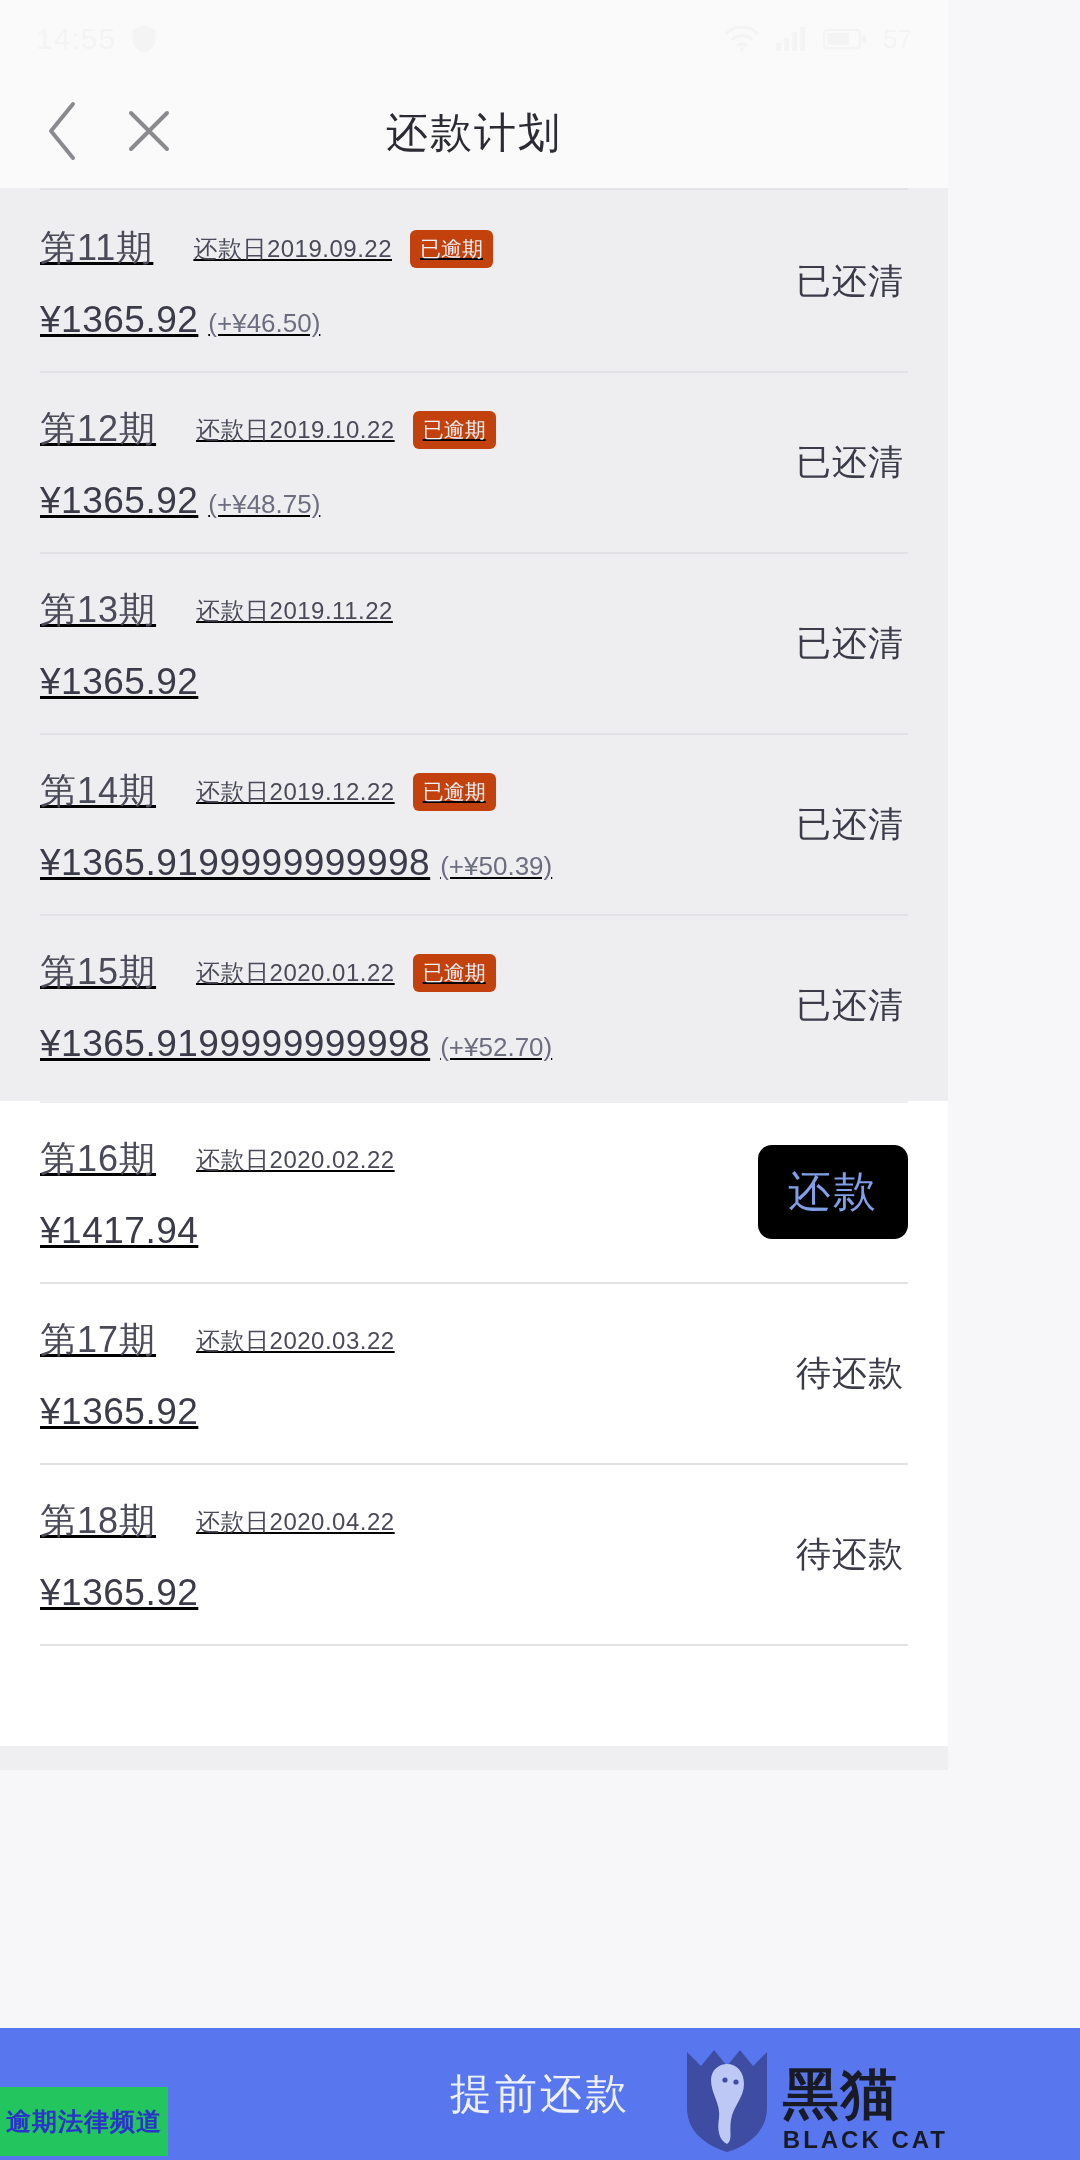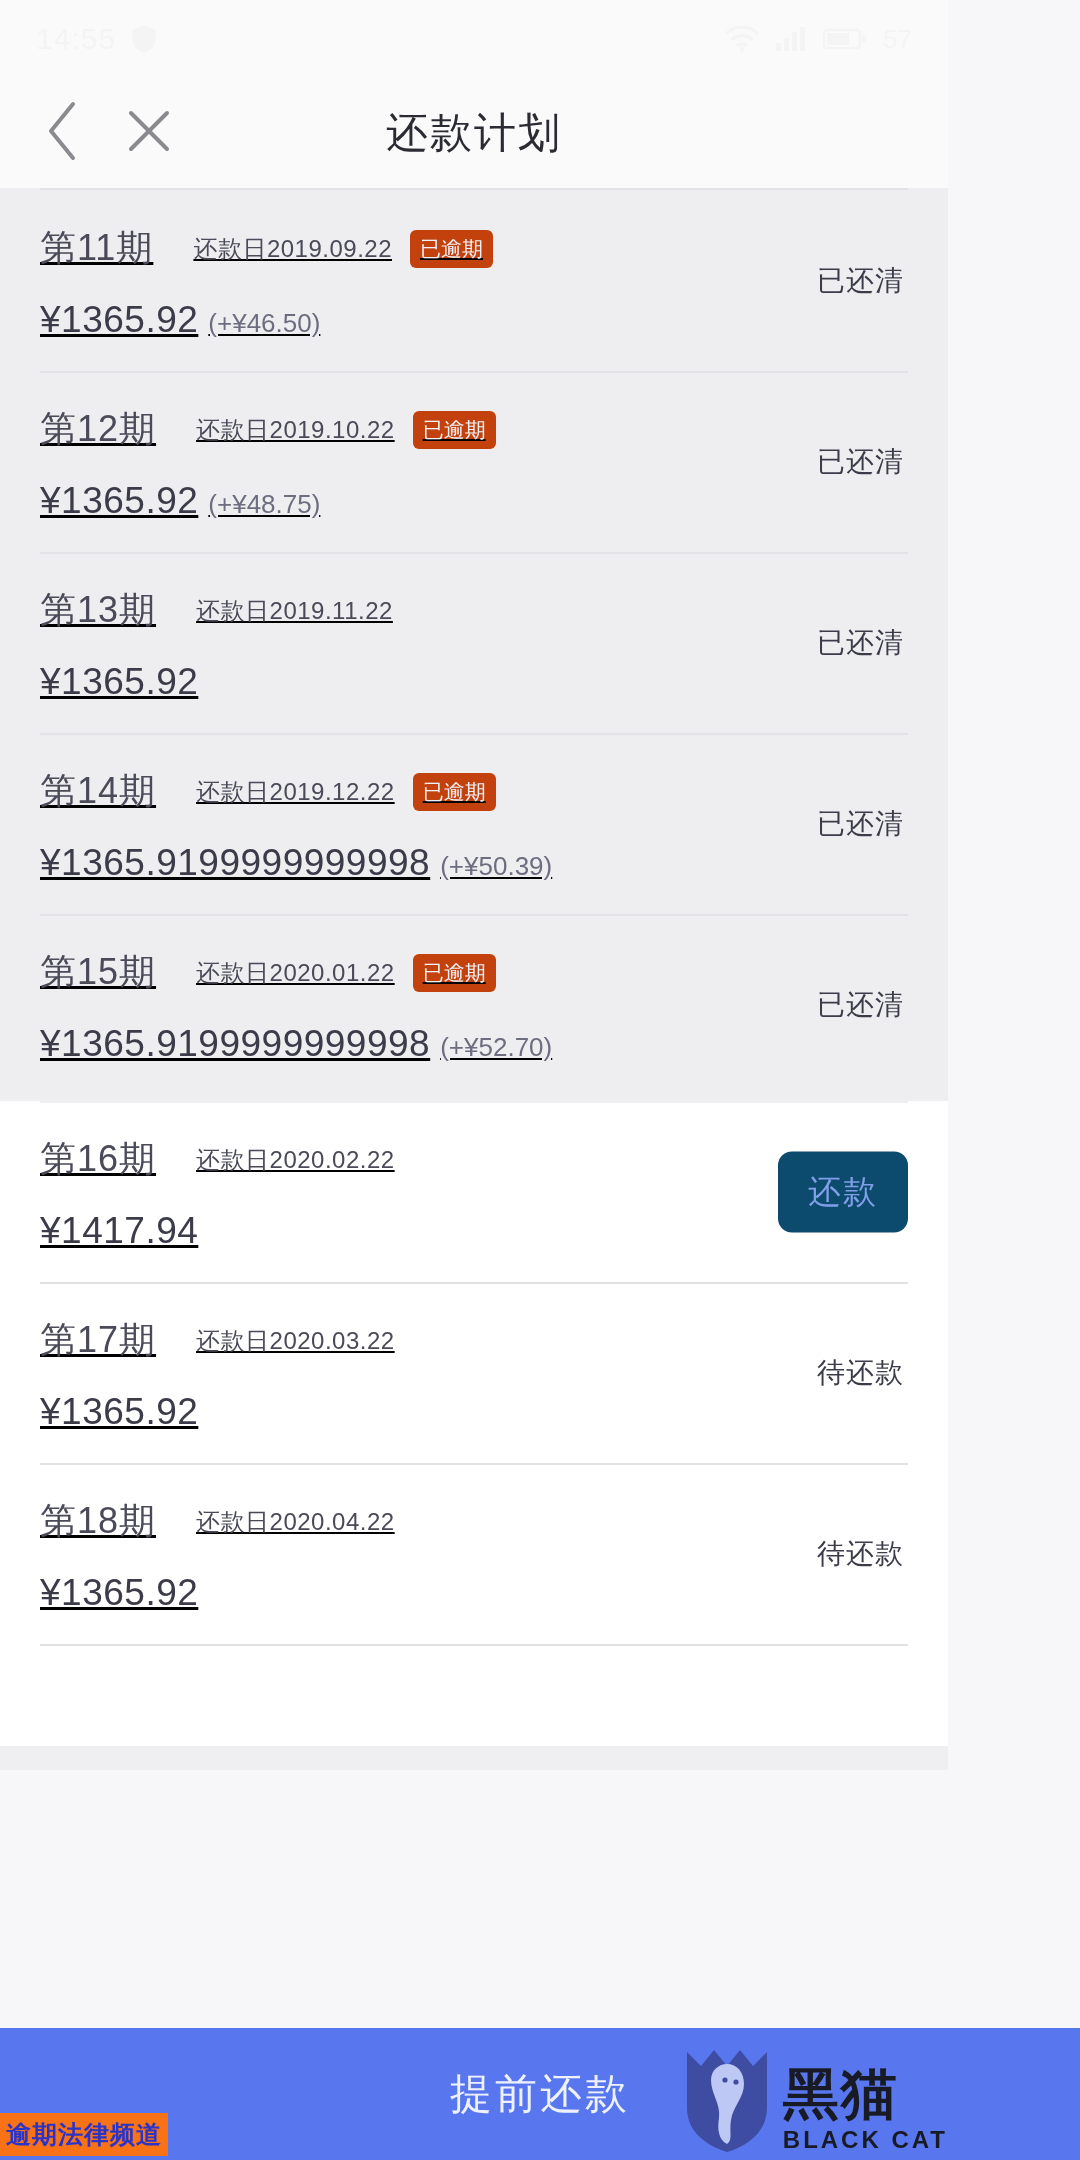--- a/index.html
+++ b/index.html
@@ -76,26 +76,26 @@
     font-size:21px; line-height:1;
     padding:8px 10px 9px 10px; border-radius:6px;
     white-space:nowrap;
   }
   .row-amt{ margin-top:26px; display:flex; align-items:baseline; }
   .amt{ font-size:37px; color:#3b3b49; letter-spacing:.5px; }
   .amt-extra{ font-size:26px; color:#6d6d80; margin-left:10px; }
 
   .row-status{
     position:absolute; right:44px; top:50%; transform:translateY(-50%);
-    font-size:28px; color:#3b3b49; letter-spacing:1px; white-space:nowrap;
+    font-size:35px; color:#3b3b49; letter-spacing:1px; white-space:nowrap;
   }
   .row-action{
     position:absolute; right:40px; top:50%; transform:translateY(-50%);
-    background:#0c4a6e; color:#7f9fe6;
-    font-size:33px; letter-spacing:2px;
+    background:#000000; color:#7f9fe6;
+    font-size:43px; letter-spacing:2px;
     padding:18px 30px; border-radius:14px; white-space:nowrap;
   }
 
   
   .spacer{ background:#ffffff; }
   .bottom-gap{ height:24px; background:#efeff1; }
   .bottombar{
     position:absolute; left:0; bottom:0; width:1080px; height:132px;
     background:#5877ee;
     display:flex; align-items:center; justify-content:center;
@@ -116,22 +116,22 @@
     font-size:56px; font-weight:bold; color:#15161c; line-height:1;
     letter-spacing:2px;
   }
   .wm-en{
     font-size:24px; font-weight:bold; color:#15161c; letter-spacing:3px;
     margin-top:4px;
   }
   .wm-channel{
     position:absolute; left:0; bottom:4px;
     font-size:25px; font-weight:bold;
-    color:#2b34c8; background:#f97316;
-    padding:5px 6px; letter-spacing:1px;
+    color:#2b34c8; background:#22c55e;
+    padding:18px 6px; letter-spacing:1px;
   }
 </style>
 </head>
 <body>
 
 <div id="app">
 
   <div class="statusbar">
     <div class="sb-left">
       <span class="sb-time">14:55</span>

